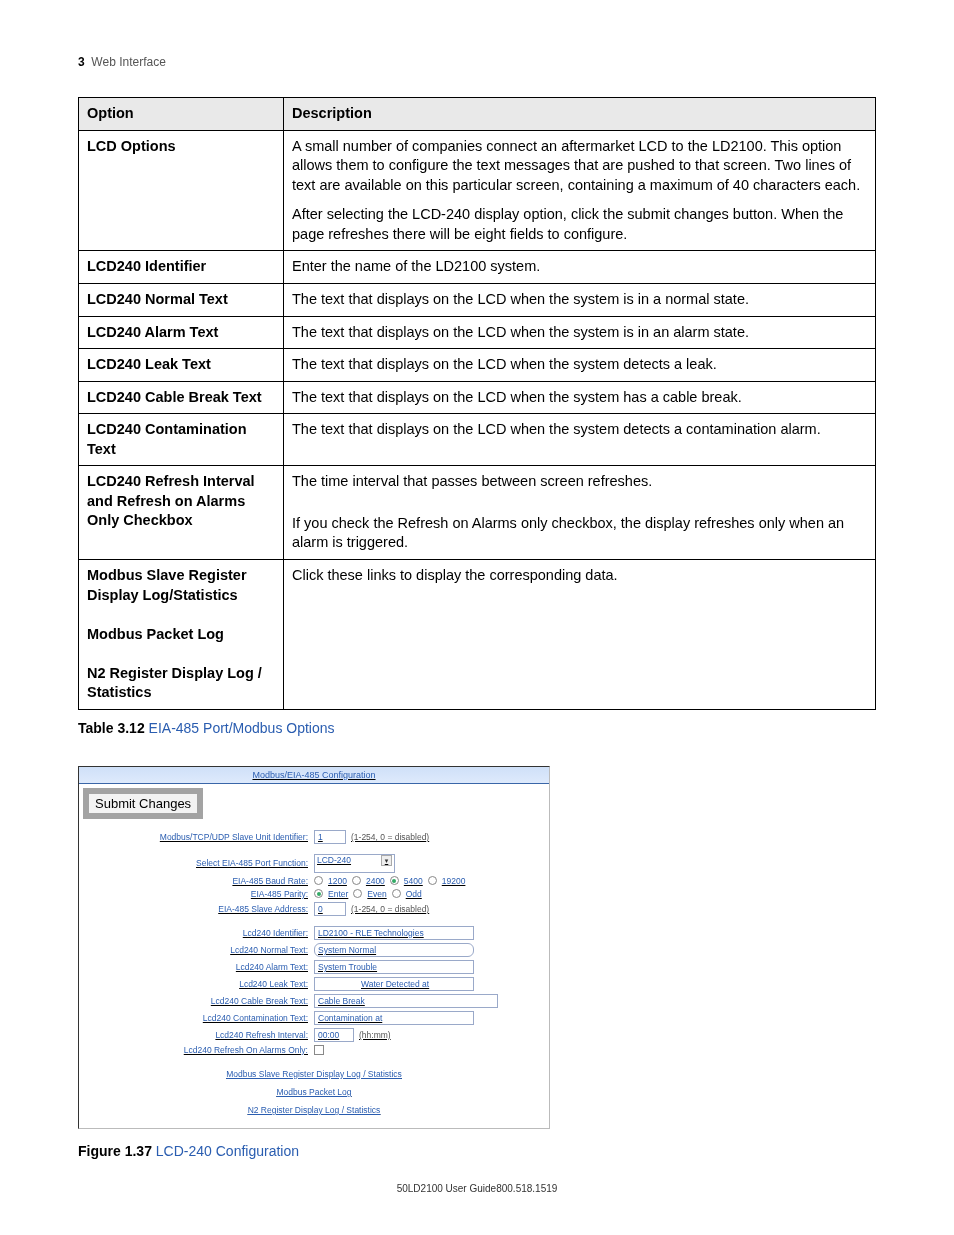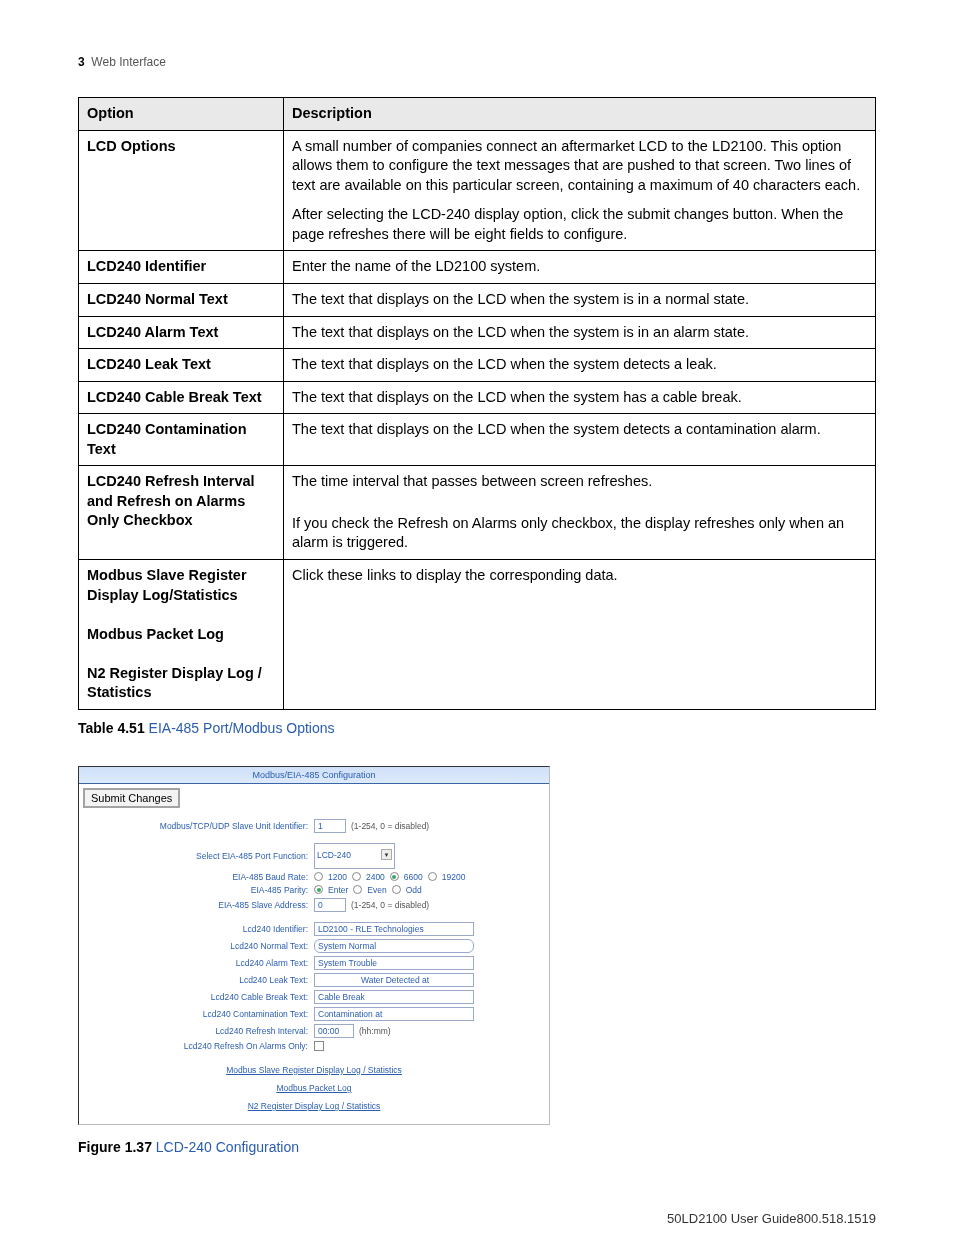--- a/index.html
+++ b/index.html
@@ -11,37 +11,37 @@
   table.main { width: 100%; border-collapse: collapse; font-size: 14.5px; }
   table.main th, table.main td { border: 1px solid #000; padding: 6px 8px; vertical-align: top; text-align: left; line-height: 1.35; }
   table.main thead th { background: #e9e9e9; font-weight: bold; }
   table.main td.opt { font-weight: bold; width: 205px; }
   p.para + p.para { margin-top: 10px; }
   .caption { font-size: 14px; margin-top: 10px; }
   .caption .lbl { font-weight: bold; }
   .caption .txt { color: #2a5db0; }
   
   .fig-wrap { margin-top: 30px; width: 480px; }
-  .fig { border: 1px solid #333; border-right: 1px solid #bbb; border-bottom: 1px solid #bbb; font-family: Verdana, Arial, sans-serif; font-size: 8.5px; color: #000; padding: 0 0 10px 0; width: 472px; }
+  .fig { border: 1px solid #333; border-right: 1px solid #bbb; border-bottom: 1px solid #bbb; font-family: Verdana, Arial, sans-serif; font-size: 8.5px; color: #000; padding: 0 0 10px 0; width: 472px; text-decoration: underline; }
   .fig .titlebar { background: linear-gradient(#cfe0f8, #deeafc); border-bottom: 1px solid #3a66a8; padding: 3px 0; text-align: center; color: #2a5db0; font-weight: normal; font-size: 9px; }
-  .fig .btn { display: inline-block; border: 2px solid #a3a3a3; background: #f3f3f3; padding: 2px 6px; font-size: 11px; margin: 4px 4px 8px 4px; }
+  .fig .btn { display: inline-block; border: 6px solid #a3a3a3; background: #f3f3f3; padding: 2px 6px; font-size: 13px; margin: 4px 4px 8px 4px; }
   .fig .row { display: flex; align-items: center; margin: 3px 0; }
   .fig .lblcol { width: 235px; text-align: right; padding-right: 6px; color: #2a5db0; font-size: 8.5px; }
   .fig .valcol { flex: 1; display: flex; align-items: center; gap: 5px; color: #2a5db0; font-size: 8.5px; }
   .fig .inp { border: 1px solid #97b; border-color: #9aa9c9; background: #fff; height: 14px; padding: 0 3px; font-size: 8.5px; color: #2a5db0; }
-  .fig .sel { border: 1px solid #9aa9c9; background: #fff; height: 26px; font-size: 8.5px; color: #2a5db0; padding: 8px 2px; display: inline-flex; align-items: flex-end; }
+  .fig .sel { border: 1px solid #9aa9c9; background: #fff; height: 19px; font-size: 8.5px; color: #2a5db0; padding: 0 2px; display: inline-flex; align-items: flex-start; }
   .fig .sel .arrow { display: inline-block; width: 11px; height: 11px; margin-left: 30px; background: #eee; border: 1px solid #aaa; font-size: 7px; line-height: 9px; text-align: center; color: #333; }
   .fig .radio { display: inline-block; width: 9px; height: 9px; border: 1px solid #888; border-radius: 50%; background: #fff; position: relative; vertical-align: middle; }
   .fig .radio.checked::after { content: ""; position: absolute; left: 1.5px; top: 1.5px; width: 4px; height: 4px; background: #3a6; border-radius: 50%; }
   .fig .checkbox { display: inline-block; width: 10px; height: 10px; border: 1px solid #888; background: #fff; }
   .fig .grey { color: #555; }
   .fig .links { margin-top: 14px; }
   .fig .links .row { justify-content: center; }
   .fig .links a { color: #2a5db0; text-decoration: underline; font-size: 8.5px; }
-  .footer { width: 100%; margin-top: 56px; display: flex; justify-content: flex-end; font-size: 13px; color: #333; }
+  .footer { width: 100%; margin-top: 24px; display: flex; justify-content: center; font-size: 10px; color: #333; }
 </style>
 </head>
 <body>
 
 <div class="page">
   <div class="header-line">
     <span class="chnum">3</span>&nbsp;&nbsp;<span class="chtitle">Web Interface</span>
   </div>
 
   <table class="main">
@@ -95,21 +95,21 @@
 
 Modbus Packet Log
 
 N2 Register Display Log / Statistics</td>
         <td>Click these links to display the corresponding data.</td>
       </tr>
     </tbody>
   </table>
 
   <div class="caption">
-    <span class="lbl">Table 4.51</span>
+    <span class="lbl">Table 3.12</span>
     <span class="txt">EIA-485 Port/Modbus Options</span>
   </div>
 
   <div class="fig-wrap">
     <div class="fig">
       <div class="titlebar">Modbus/EIA-485 Configuration</div>
       <span class="btn">Submit Changes</span>
 
       <div class="row">
         <div class="lblcol">Modbus/TCP/UDP Slave Unit Identifier:</div>
@@ -130,21 +130,21 @@
       </div>
 
       <div class="row">
         <div class="lblcol">EIA-485 Baud Rate:</div>
         <div class="valcol">
           <span class="radio"></span>
             <span>1200</span>
           <span class="radio"></span>
             <span>2400</span>
           <span class="radio checked"></span>
-            <span>6600</span>
+            <span>5400</span>
           <span class="radio"></span>
             <span>19200</span>
         </div>
       </div>
 
       <div class="row">
         <div class="lblcol">EIA-485 Parity:</div>
         <div class="valcol">
           <span class="radio checked"></span>
             <span>Enter</span>
@@ -183,21 +183,21 @@
       </div>
       <div class="row">
         <div class="lblcol">Lcd240 Leak Text:</div>
         <div class="valcol">
             <input class="inp" style="width: 160px; padding-left: 46px;" value="Water Detected at">
           </div>
       </div>
       <div class="row">
         <div class="lblcol">Lcd240 Cable Break Text:</div>
         <div class="valcol">
-            <input class="inp" style="width: 160px;" value="Cable Break">
+            <input class="inp" style="width: 184px;" value="Cable Break">
           </div>
       </div>
       <div class="row">
         <div class="lblcol">Lcd240 Contamination Text:</div>
         <div class="valcol">
             <input class="inp" style="width: 160px;" value="Contamination at">
           </div>
       </div>
       <div class="row">
         <div class="lblcol">Lcd240 Refresh Interval:</div>

